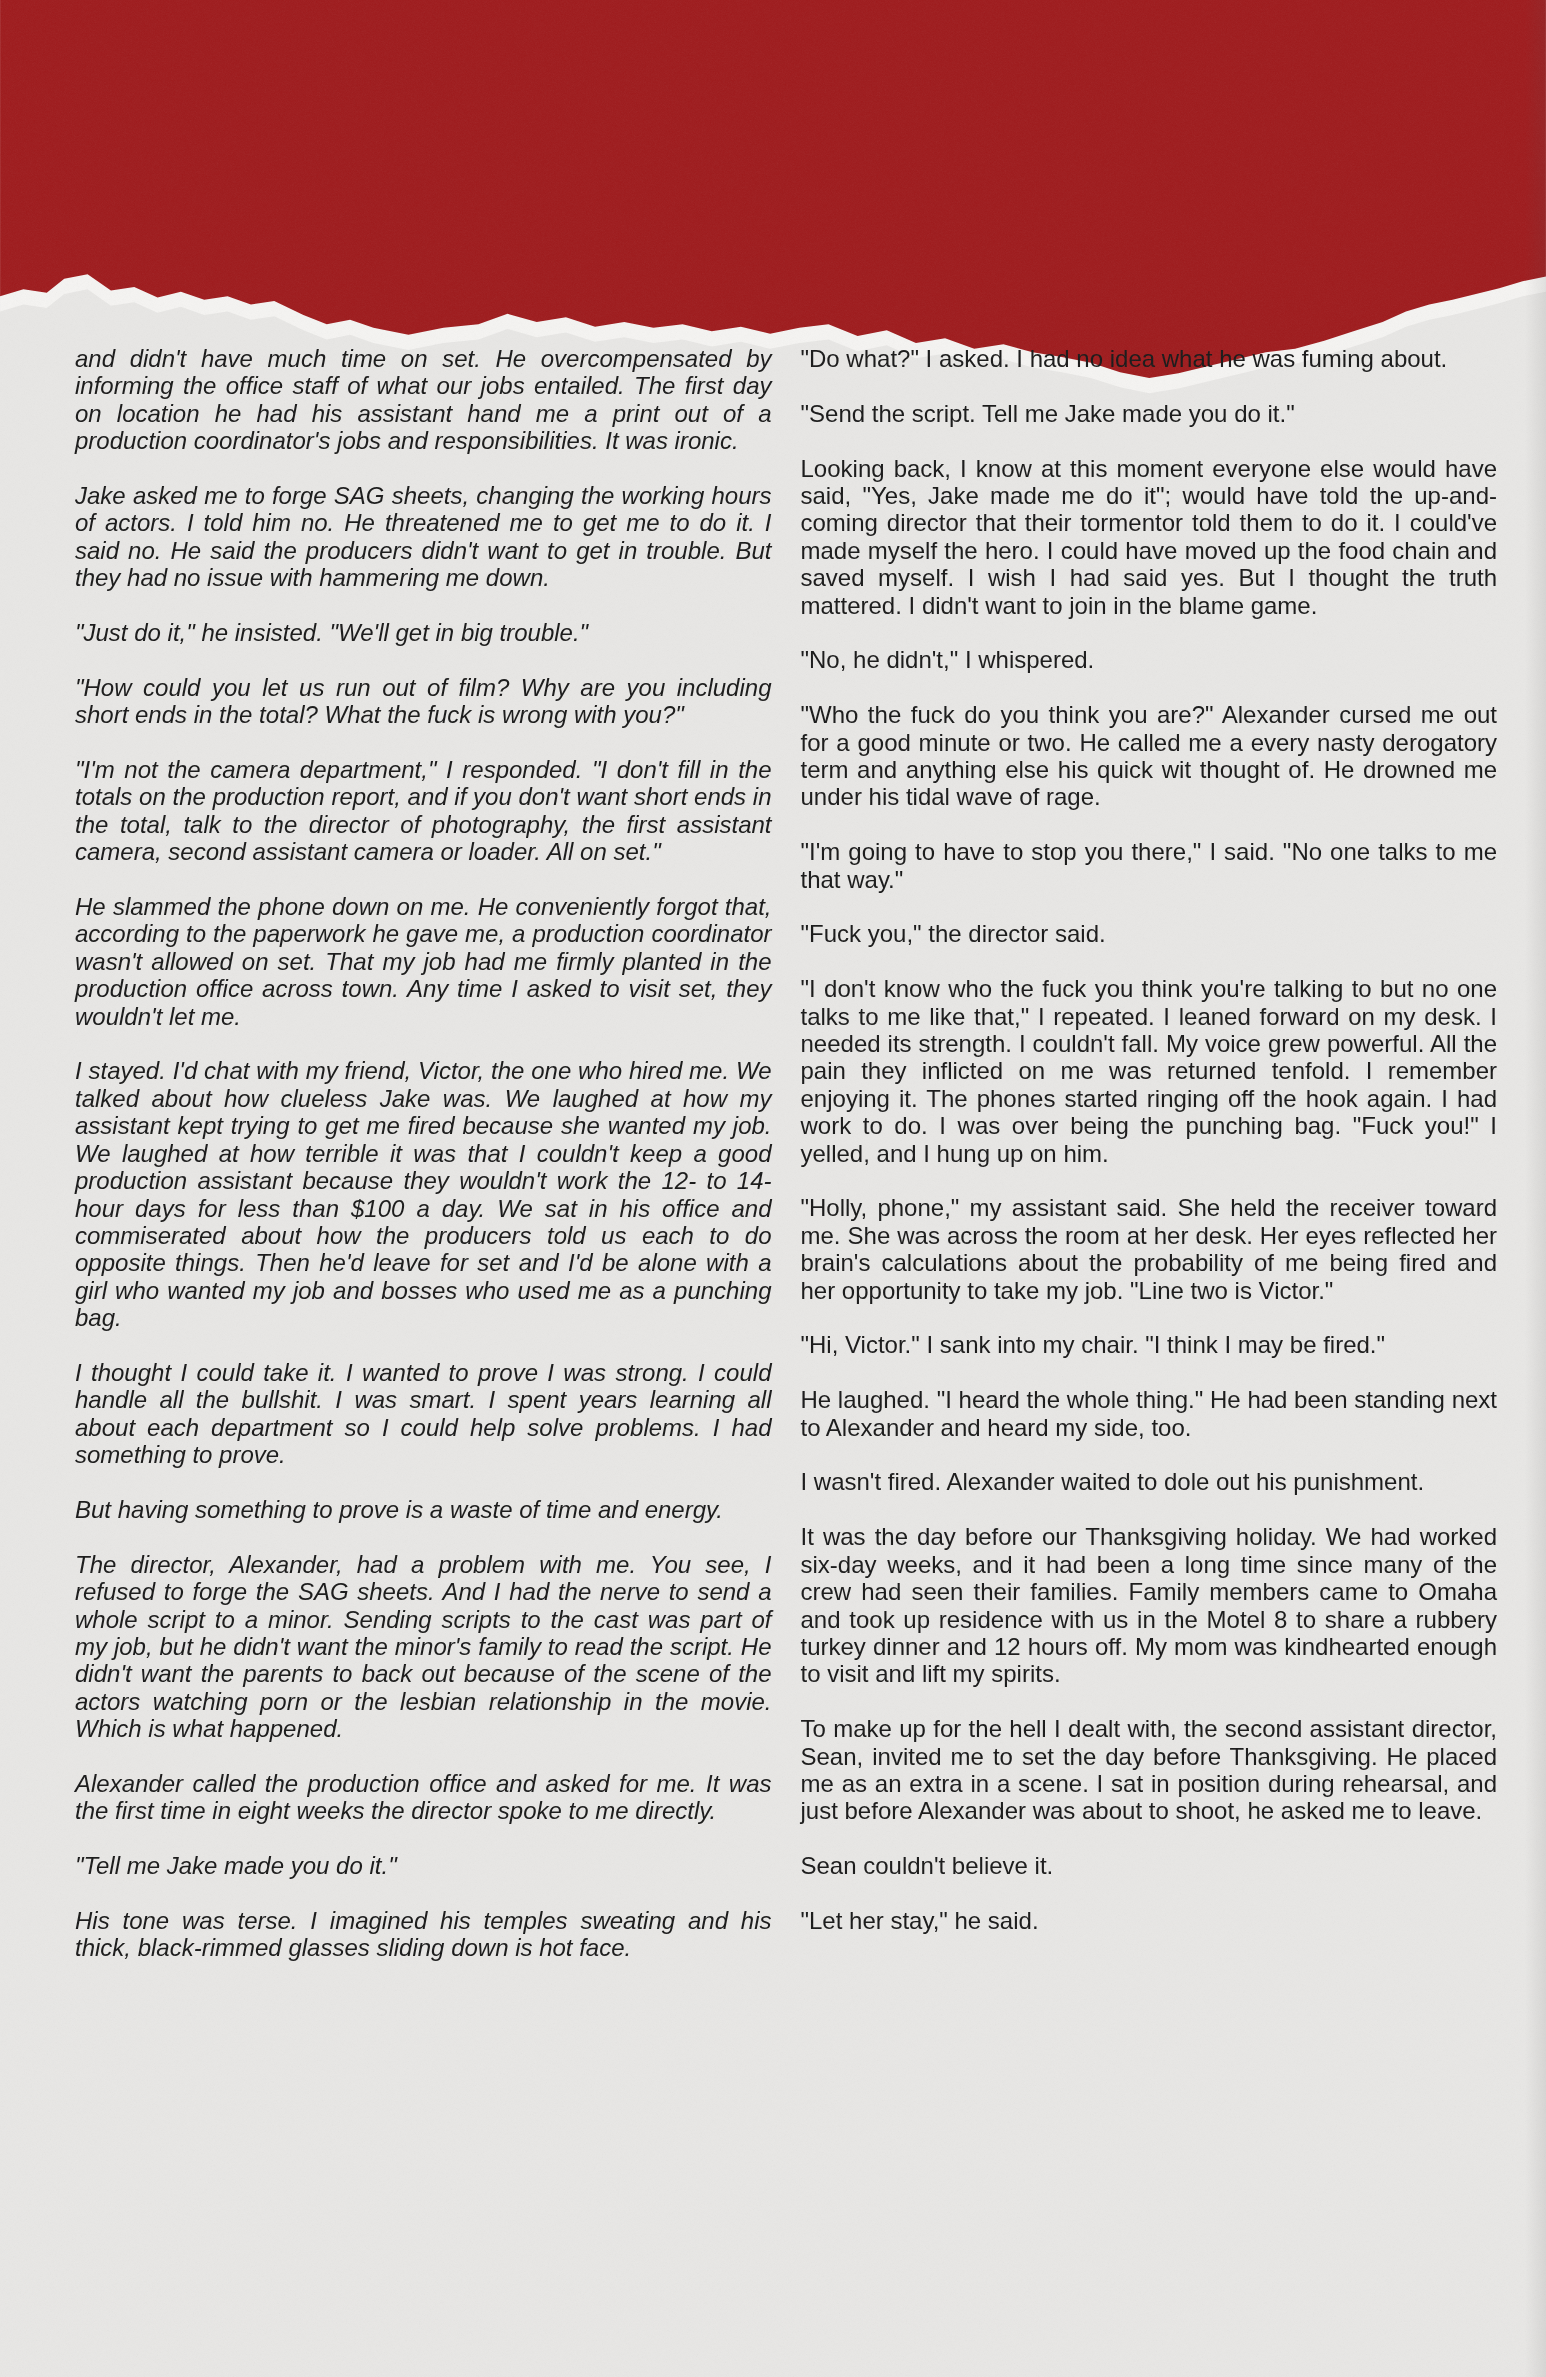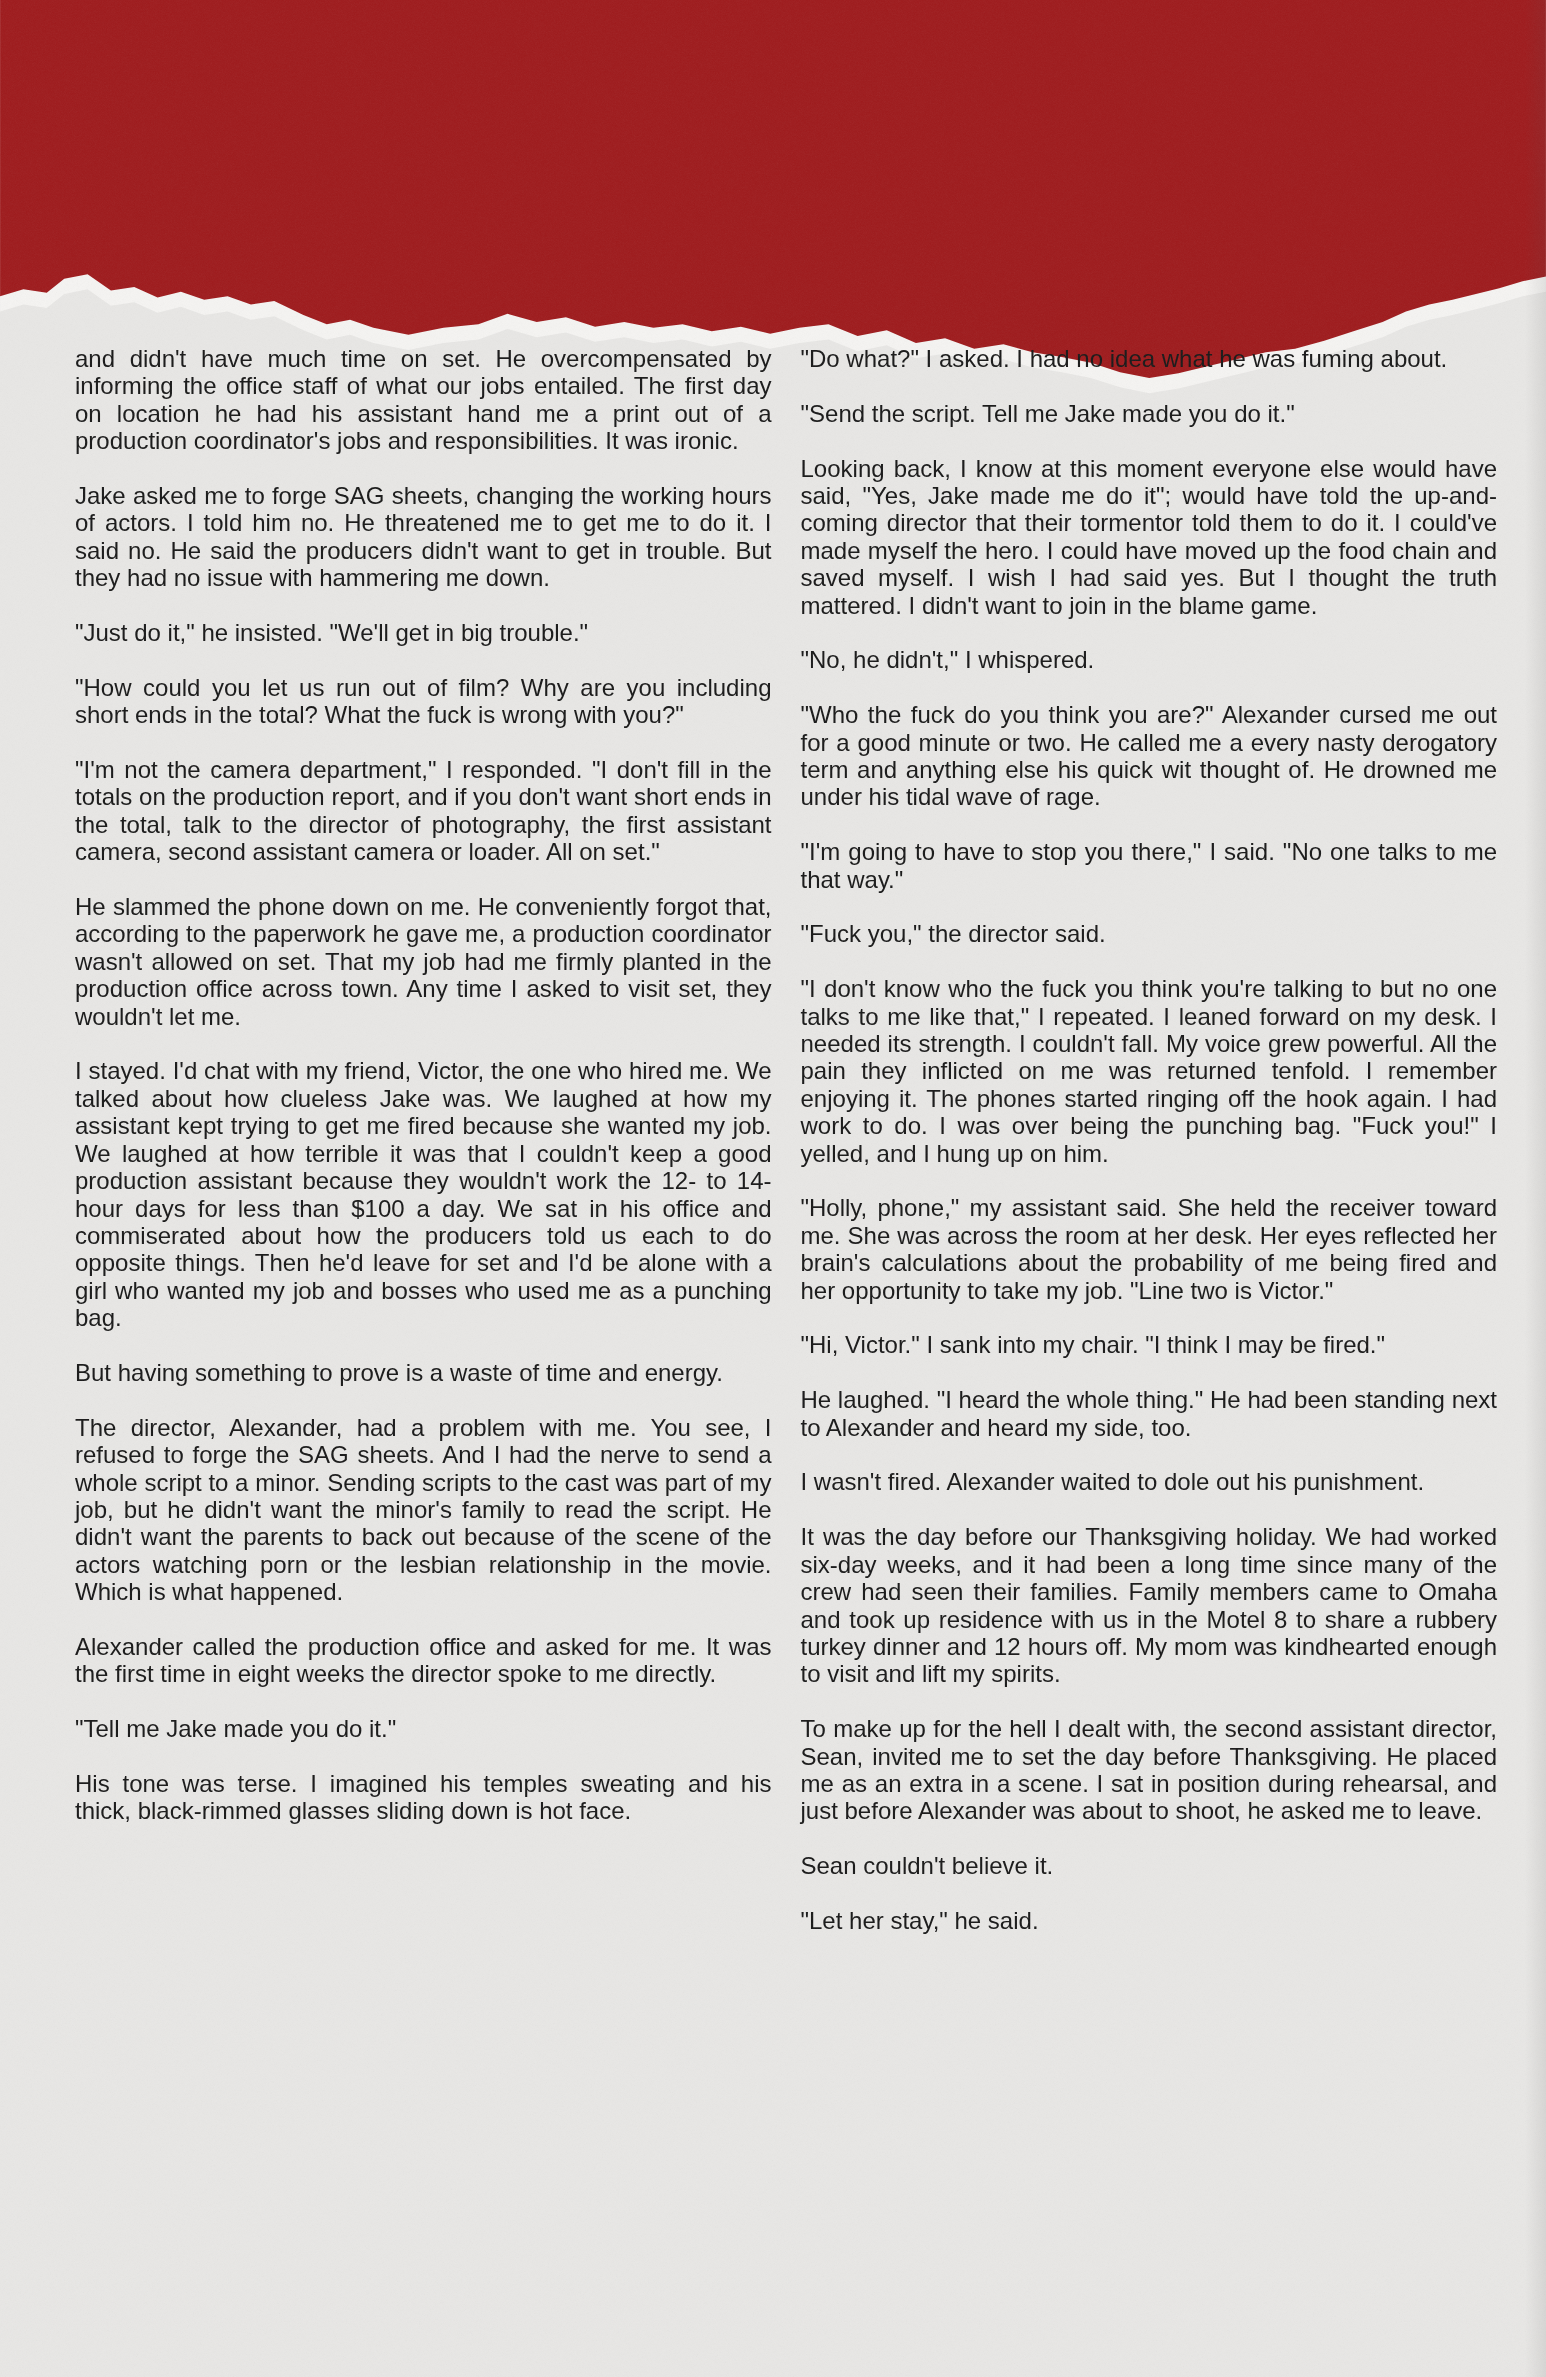--- a/index.html
+++ b/index.html
@@ -50,28 +50,29 @@
 <body style="background: rgb(232, 231, 229);">
 
 <div class="page">
 
   <svg class="banner-svg" width="1546" height="420" viewBox="0 0 2650 720" aria-hidden="true">
     <path class="banner-white-tear" d="M0,0 H2650 V500 L2610,508 2570,520 2530,530 2490,540 2450,548 2410,560 2370,578 2320,594 2270,610 2220,624 2170,630 2120,642 2070,654 2020,666 1970,674 1920,664 1870,648 1820,638 1770,630 1720,616 1670,624 1620,606 1570,614 1520,592 1470,602 1420,582 1370,588 1320,598 1270,586 1220,594 1170,582 1120,588 1070,578 1020,586 970,570 920,578 870,564 820,582 760,588 700,600 640,588 600,574 560,582 520,566 470,542 430,548 390,534 350,540 310,526 270,536 230,518 190,524 150,496 110,504 80,528 40,522 0,534 Z"></path>
     <path class="banner-red" d="M0,0 H2650 V474 L2610,482 2570,494 2530,504 2490,514 2450,522 2410,534 2370,552 2320,568 2270,584 2220,598 2170,604 2120,616 2070,628 2020,640 1970,648 1920,638 1870,622 1820,612 1770,604 1720,590 1670,598 1620,580 1570,588 1520,566 1470,576 1420,556 1370,562 1320,572 1270,560 1220,568 1170,556 1120,562 1070,552 1020,560 970,544 920,552 870,538 820,556 760,562 700,574 640,562 600,548 560,556 520,540 470,516 430,522 390,508 350,514 310,500 270,510 230,492 190,498 150,470 110,478 80,502 40,496 0,508 Z" fill="#9e1a1c"></path>
   </svg>
 
   <div class="content">
-    <div class="col" style="color: rgb(24, 24, 24);">
+    <div class="col" style="color: rgb(24, 24, 24); font-style: italic;">
         <p>and didn't have much time on set. He overcompensated by informing the office staff of what our jobs entailed. The first day on location he had his assistant hand me a print out of a production coordinator's jobs and responsibilities. It was ironic.</p>
         <p>Jake asked me to forge SAG sheets, changing the working hours of actors. I told him no. He threatened me to get me to do it. I said no. He said the producers didn't want to get in trouble. But they had no issue with hammering me down.</p>
         <p>"Just do it," he insisted. "We'll get in big trouble."</p>
         <p>"How could you let us run out of film? Why are you including short ends in the total? What the fuck is wrong with you?"</p>
         <p>"I'm not the camera department," I responded. "I don't fill in the totals on the production report, and if you don't want short ends in the total, talk to the director of photography, the first assistant camera, second assistant camera or loader. All on set."</p>
         <p>He slammed the phone down on me. He conveniently forgot that, according to the paperwork he gave me, a production coordinator wasn't allowed on set. That my job had me firmly planted in the production office across town. Any time I asked to visit set, they wouldn't let me.</p>
         <p>I stayed. I'd chat with my friend, Victor, the one who hired me. We talked about how clueless Jake was. We laughed at how my assistant kept trying to get me fired because she wanted my job. We laughed at how terrible it was that I couldn't keep a good production assistant because they wouldn't work the 12- to 14-hour days for less than $100 a day. We sat in his office and commiserated about how the producers told us each to do opposite things. Then he'd leave for set and I'd be alone with a girl who wanted my job and bosses who used me as a punching bag.</p>
+        <p>I thought I could take it. I wanted to prove I was strong. I could handle all the bullshit. I was smart. I spent years learning all about each department so I could help solve problems. I had something to prove.</p>
         <p>But having something to prove is a waste of time and energy.</p>
         <p>The director, Alexander, had a problem with me. You see, I refused to forge the SAG sheets. And I had the nerve to send a whole script to a minor. Sending scripts to the cast was part of my job, but he didn't want the minor's family to read the script. He didn't want the parents to back out because of the scene of the actors watching porn or the lesbian relationship in the movie. Which is what happened.</p>
         <p>Alexander called the production office and asked for me. It was the first time in eight weeks the director spoke to me directly.</p>
         <p>"Tell me Jake made you do it."</p>
         <p>His tone was terse. I imagined his temples sweating and his thick, black-rimmed glasses sliding down is hot face.</p>
       </div>
     <div class="col" style="color: rgb(24, 24, 24);">
         <p>"Do what?" I asked. I had no idea what he was fuming about.</p>
         <p>"Send the script. Tell me Jake made you do it."</p>
         <p>Looking back, I know at this moment everyone else would have said, "Yes, Jake made me do it"; would have told the up-and-coming director that their tormentor told them to do it. I could've made myself the hero. I could have moved up the food chain and saved myself. I wish I had said yes. But I thought the truth mattered. I didn't want to join in the blame game.</p>

